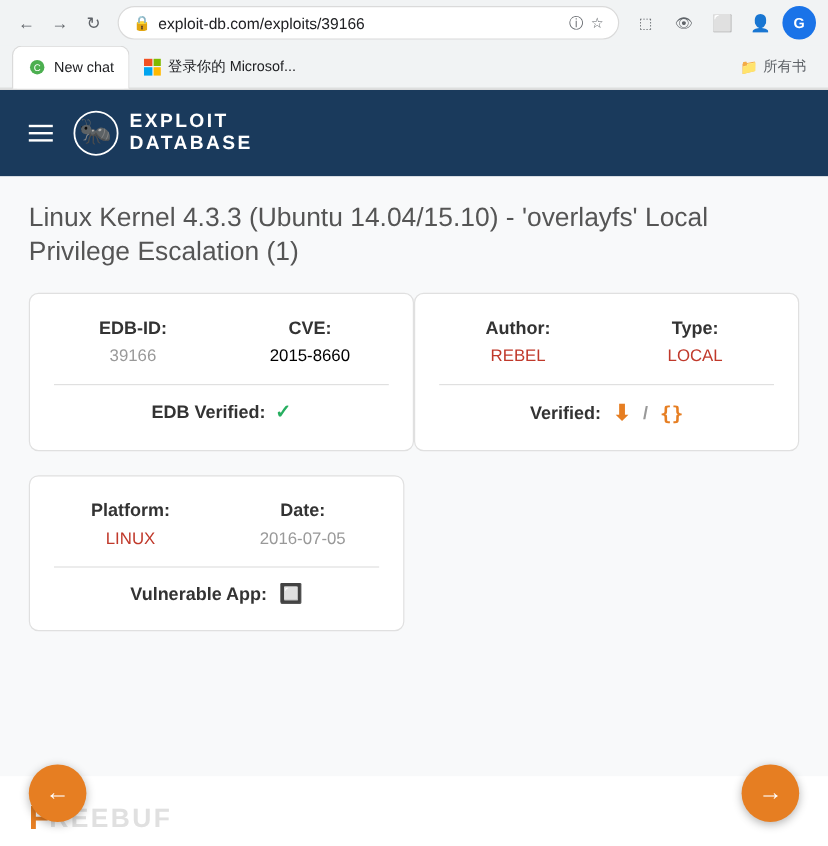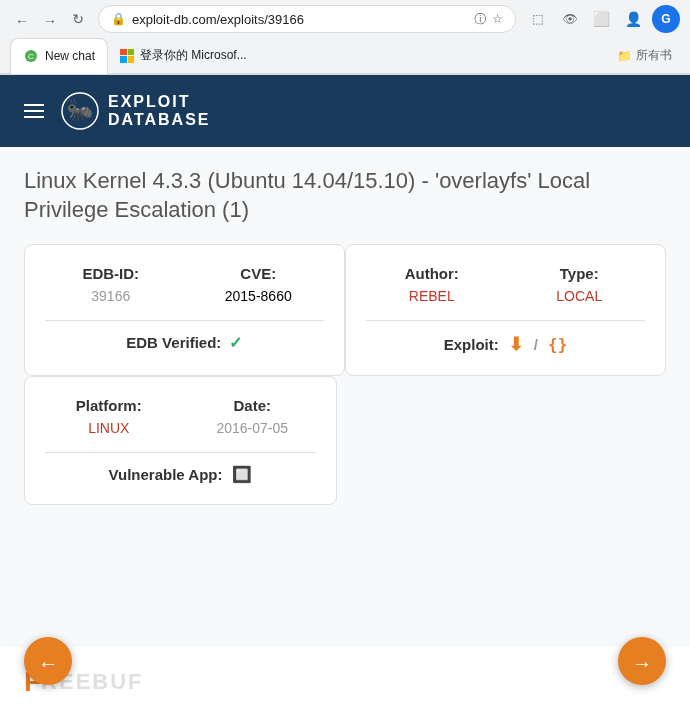--- a/index.html
+++ b/index.html
@@ -217,21 +217,21 @@
       font-weight: 300;
       color: #555;
       margin-bottom: 20px;
       line-height: 1.3;
     }
 
     .cards-row {
       display: grid;
       grid-template-columns: 1fr 1fr;
       gap: 0;
-      margin-bottom: 0;
+      margin-bottom: 20px;
     }
 
     .card {
       background: white;
       border-radius: 8px;
       border: 1px solid #e0e0e0;
       padding: 20px;
     }
 
     .card-meta-grid {
@@ -451,21 +451,21 @@
             <div class="meta-label">Author:</div>
             <div class="meta-value link" style="cursor:pointer;">REBEL</div>
           </div>
           <div class="meta-item">
             <div class="meta-label">Type:</div>
             <div class="meta-value link" style="cursor:pointer;">LOCAL</div>
           </div>
         </div>
         <hr class="card-divider">
         <div class="exploit-row">
-          <span>Exploit:</span>
+          <span>Verified:</span>
           <span class="exploit-icon-download">⬇</span>
           <span class="exploit-separator">/</span>
           <span class="exploit-icon-code">{}</span>
         </div>
       </div>
     </div>
 
     <div style="display:flex;gap:16px;">
 
       <div class="card card-half">

